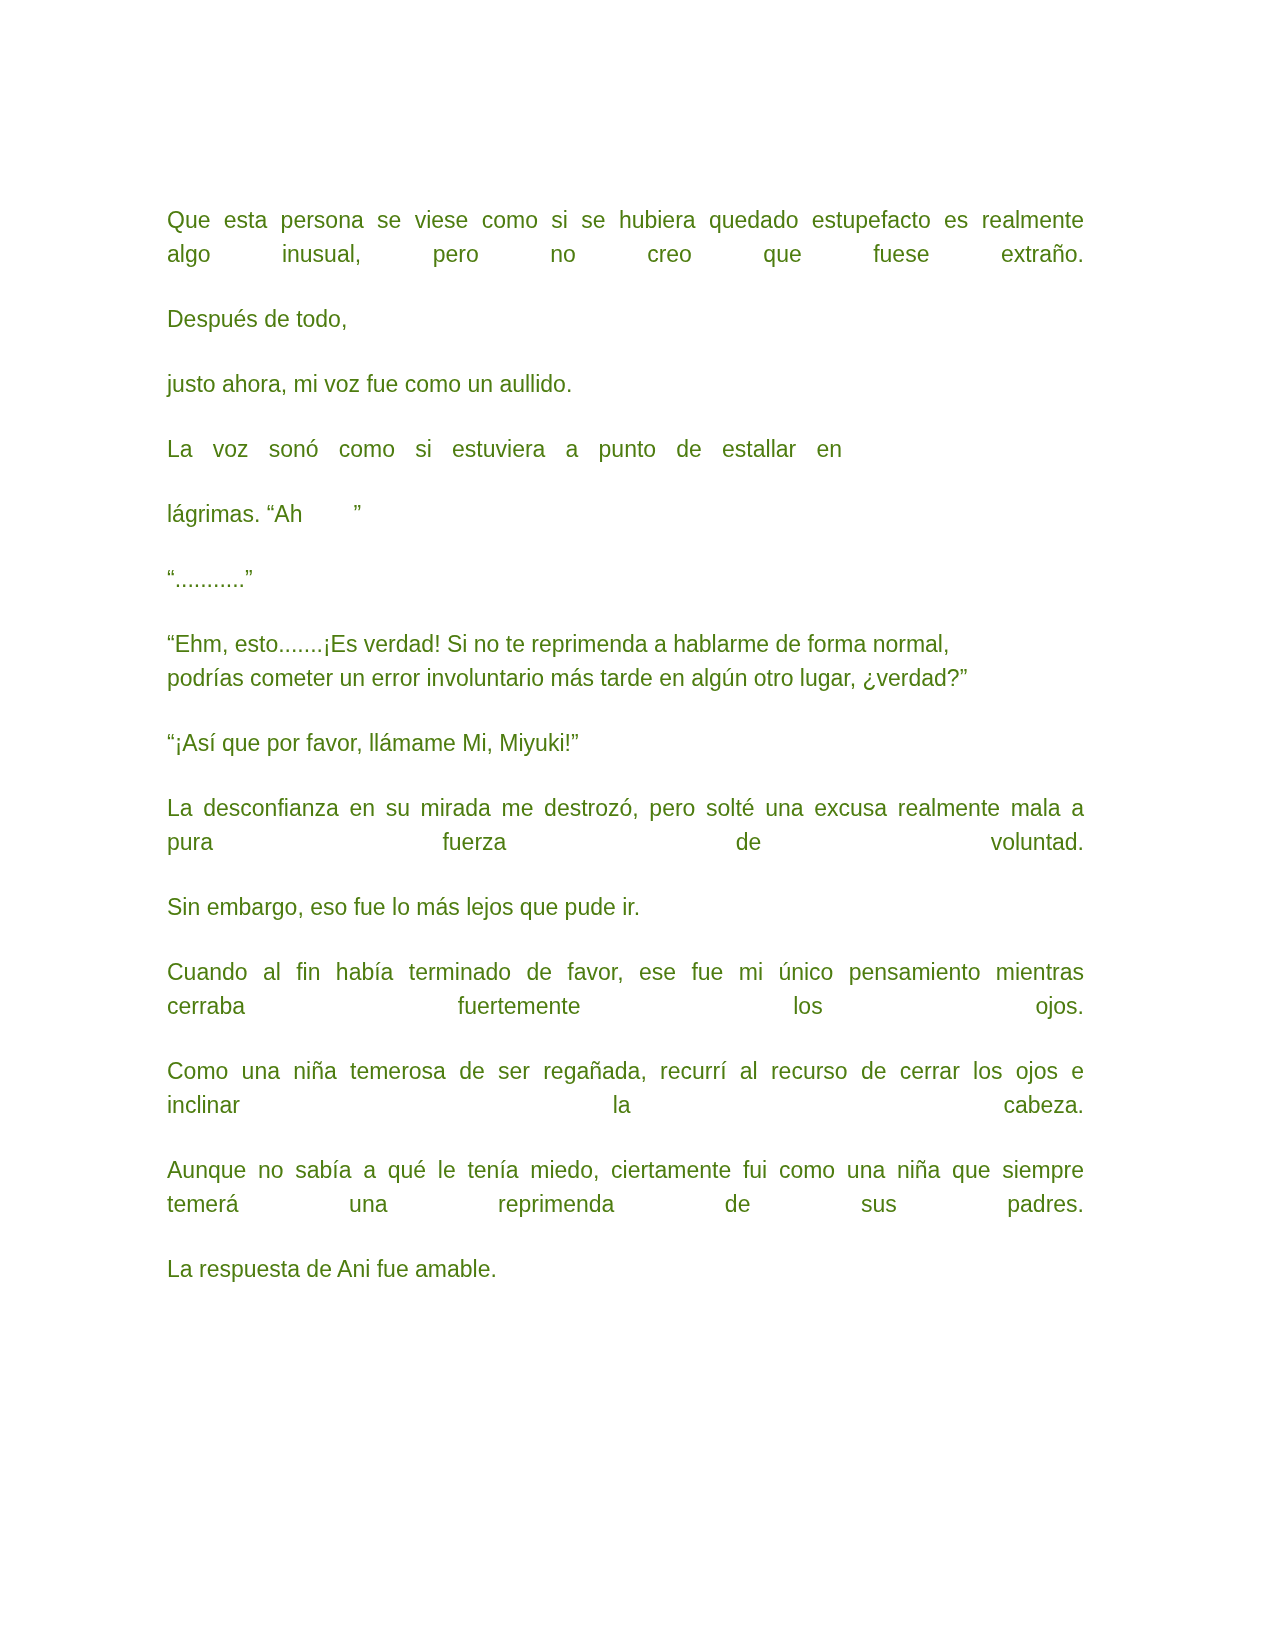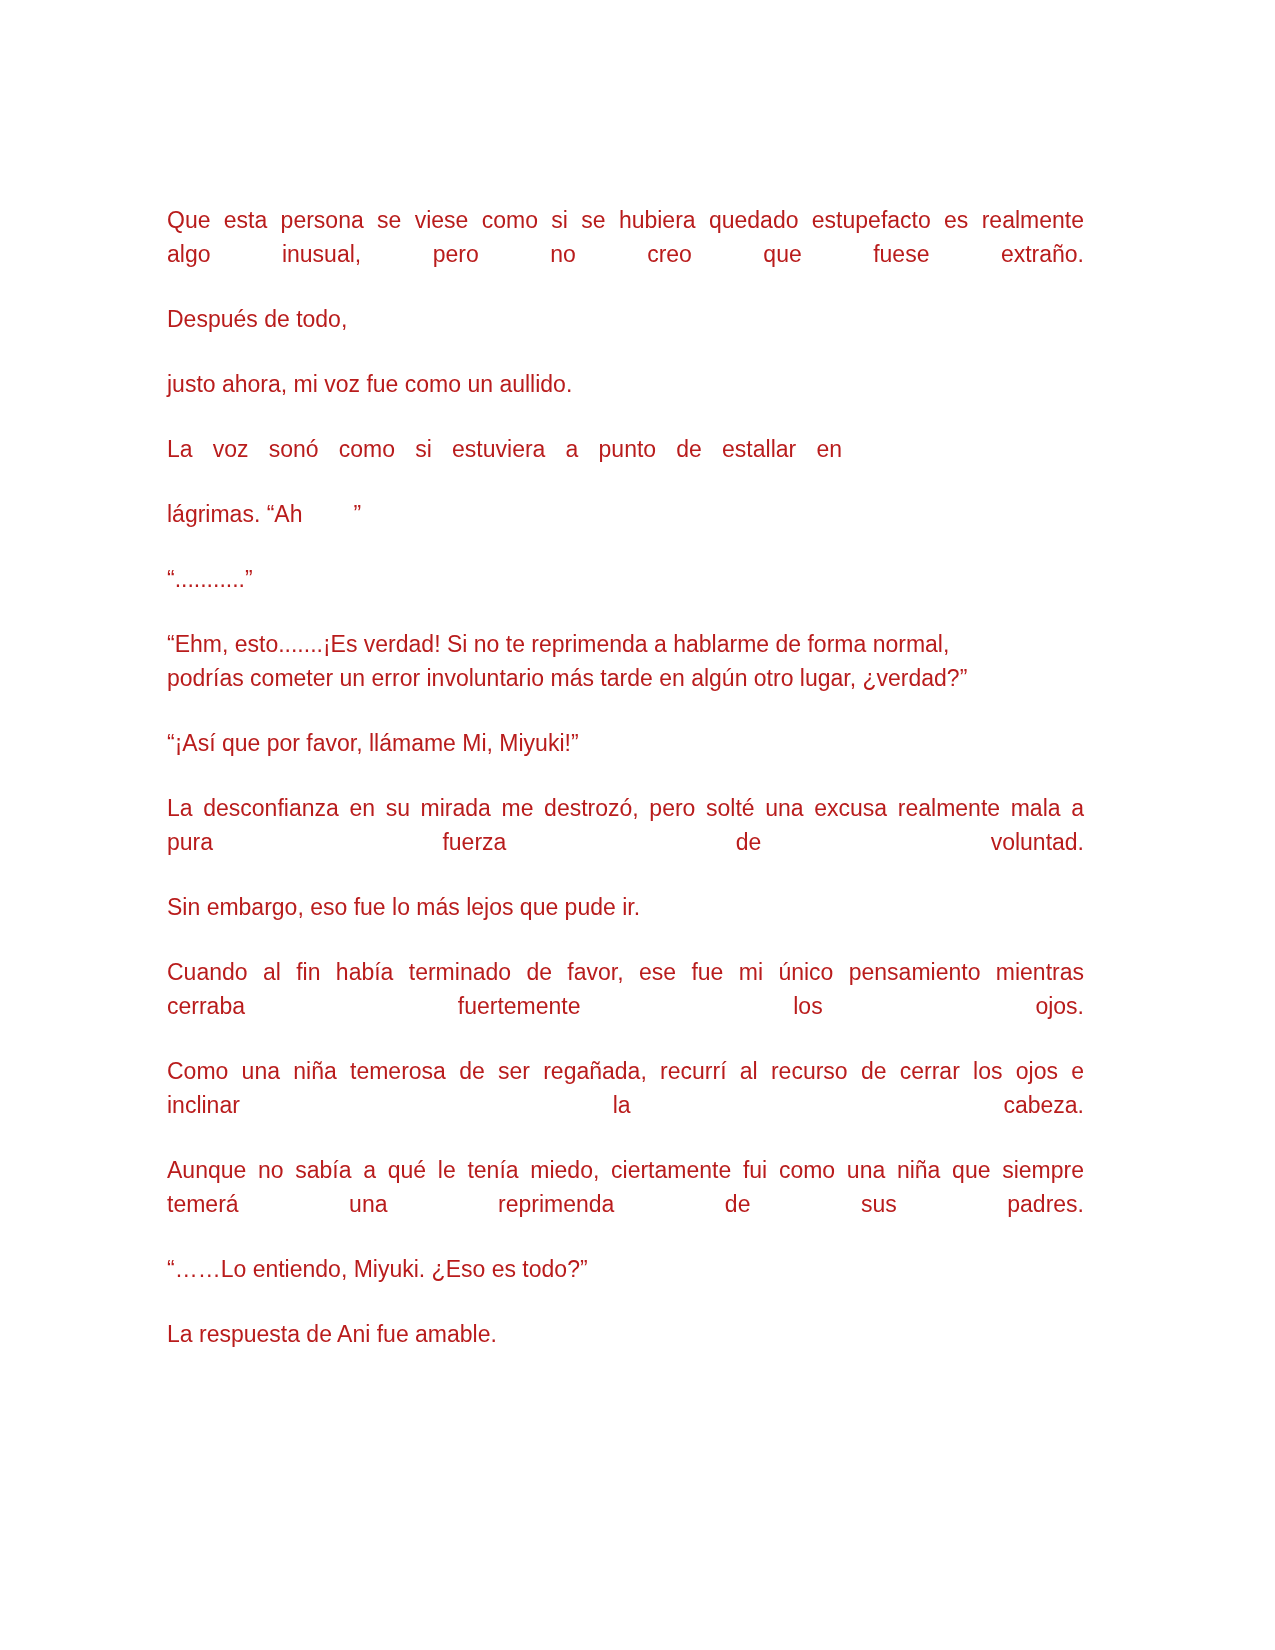--- a/index.html
+++ b/index.html
@@ -15,21 +15,21 @@
     height: 1650px;
     background: #ffffff;
     padding: 203px 191px 0 167px;
     overflow: hidden;
   }
   p.para {
     margin: 0 0 31px 0;
     font-family: "Liberation Sans", "DejaVu Sans", sans-serif;
     font-size: 23px;
     line-height: 34px;
-    color: #b91c1c;
+    color: #4d7c0f;
     white-space: pre-wrap;
     text-align: left;
   }
   
   p.justify {
     text-align: justify;
     text-align-last: justify;
   }
   p.justify::after { 
     content: "";
@@ -54,15 +54,14 @@
   <p class="para">“¡Así que por favor, llámame Mi, Miyuki!”</p>
   <p class="para justify">La desconfianza en su mirada me destrozó, pero solté una excusa realmente mala a
 pura fuerza de voluntad.</p>
   <p class="para">Sin embargo, eso fue lo más lejos que pude ir.</p>
   <p class="para justify">Cuando al fin había terminado de favor, ese fue mi único pensamiento mientras
 cerraba fuertemente los ojos.</p>
   <p class="para justify">Como una niña temerosa de ser regañada, recurrí al recurso de cerrar los ojos e
 inclinar la cabeza.</p>
   <p class="para justify">Aunque no sabía a qué le tenía miedo, ciertamente fui como una niña que siempre
 temerá una reprimenda de sus padres.</p>
-  <p class="para">“……Lo entiendo, Miyuki. ¿Eso es todo?”</p>
   <p class="para">La respuesta de Ani fue amable.</p>
 </div>
 
 </body></html>

